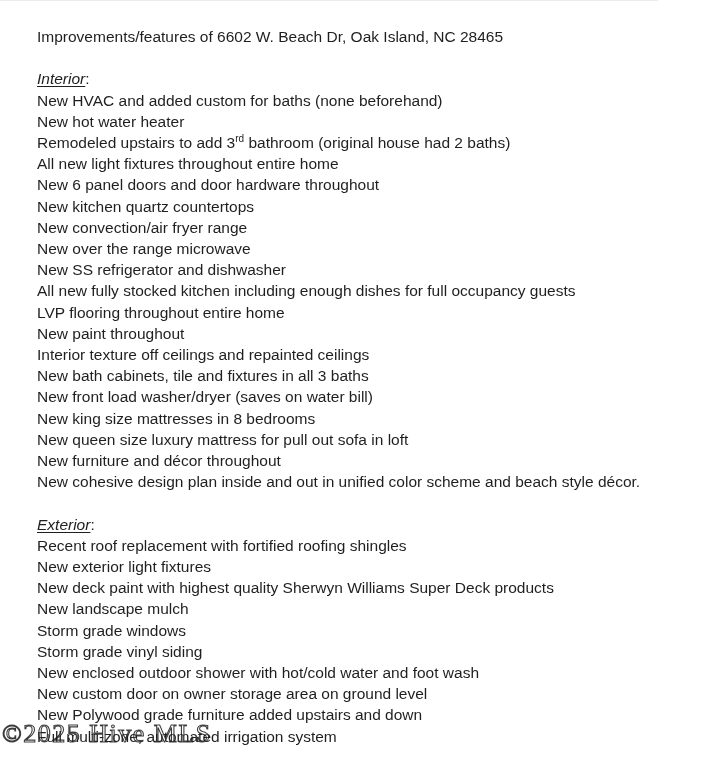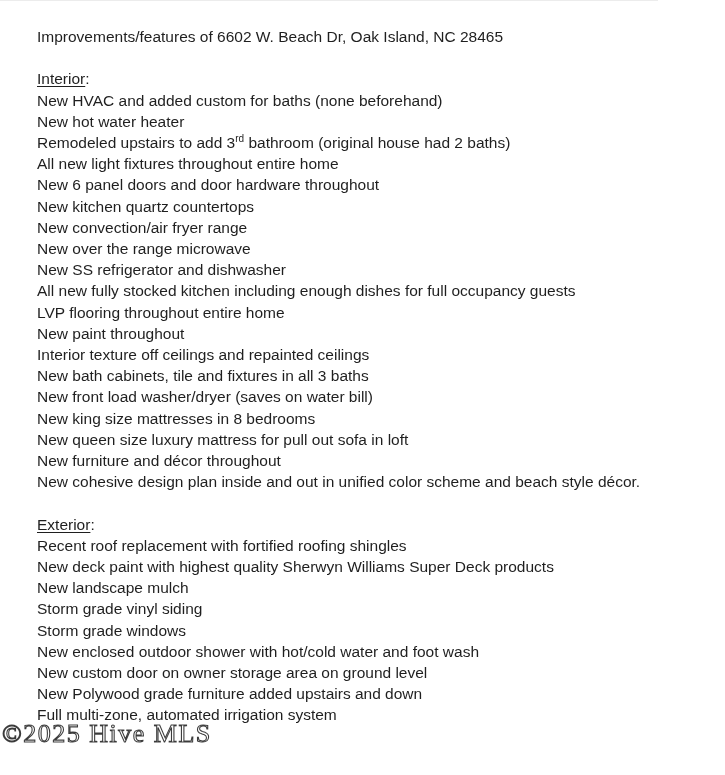--- a/index.html
+++ b/index.html
@@ -28,20 +28,21 @@
   .line {
     min-height: 21.2px;
     white-space: nowrap;
   }
   .blank {
     min-height: 21.2px;
   }
   .heading .hword {
     text-decoration: underline;
     text-underline-offset: 2px;
+    font-style: italic;
   }
   .item sup {
     font-size: 10px;
     line-height: 0;
     vertical-align: super;
   }
   .watermark {
     position: absolute;
     left: 2px;
     top: 722px;
@@ -92,24 +93,25 @@
   </section>
 
   <div class="line blank"></div>
 
   <section>
     <div class="line heading">
       <span class="hword">Exterior</span><span>:</span>
     </div>
     <div class="items">
         <div class="line item">Recent roof replacement with fortified roofing shingles</div>
+        <div class="line item">New exterior light fixtures</div>
         <div class="line item">New deck paint with highest quality Sherwyn Williams Super Deck products</div>
         <div class="line item">New landscape mulch</div>
+        <div class="line item">Storm grade windows</div>
         <div class="line item">Storm grade vinyl siding</div>
-        <div class="line item">Storm grade windows</div>
         <div class="line item">New enclosed outdoor shower with hot/cold water and foot wash</div>
         <div class="line item">New custom door on owner storage area on ground level</div>
         <div class="line item">New Polywood grade furniture added upstairs and down</div>
         <div class="line item">Full multi-zone, automated irrigation system</div>
       </div>
   </section>
 
   <div class="watermark">©2025 Hive MLS</div>
 
 </div>

